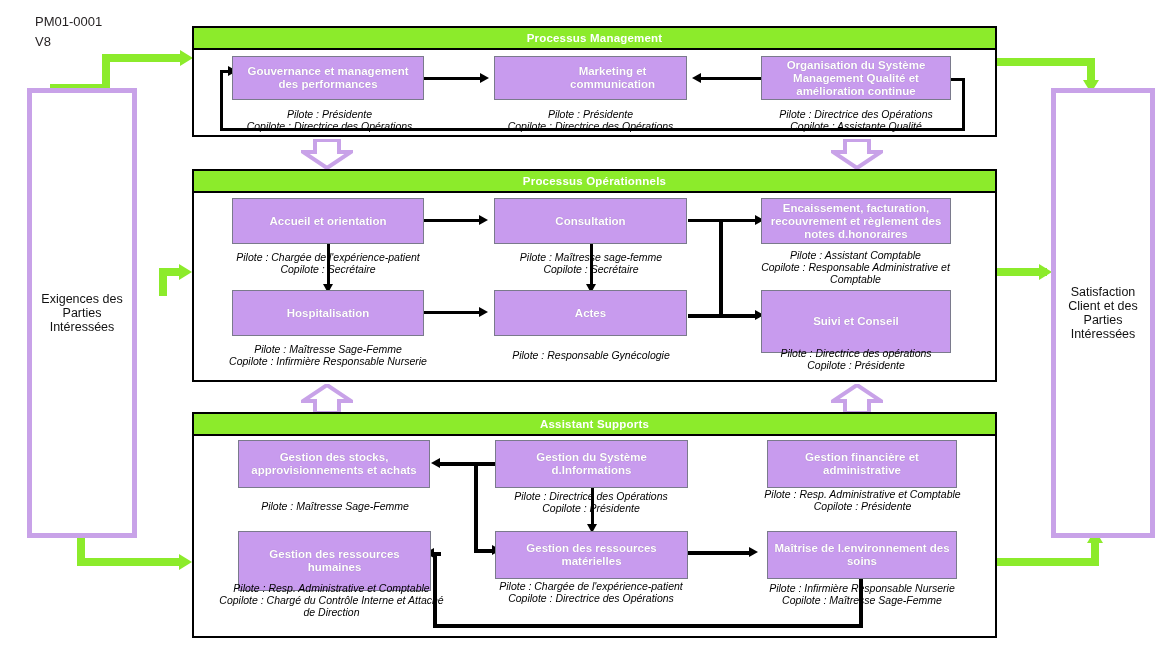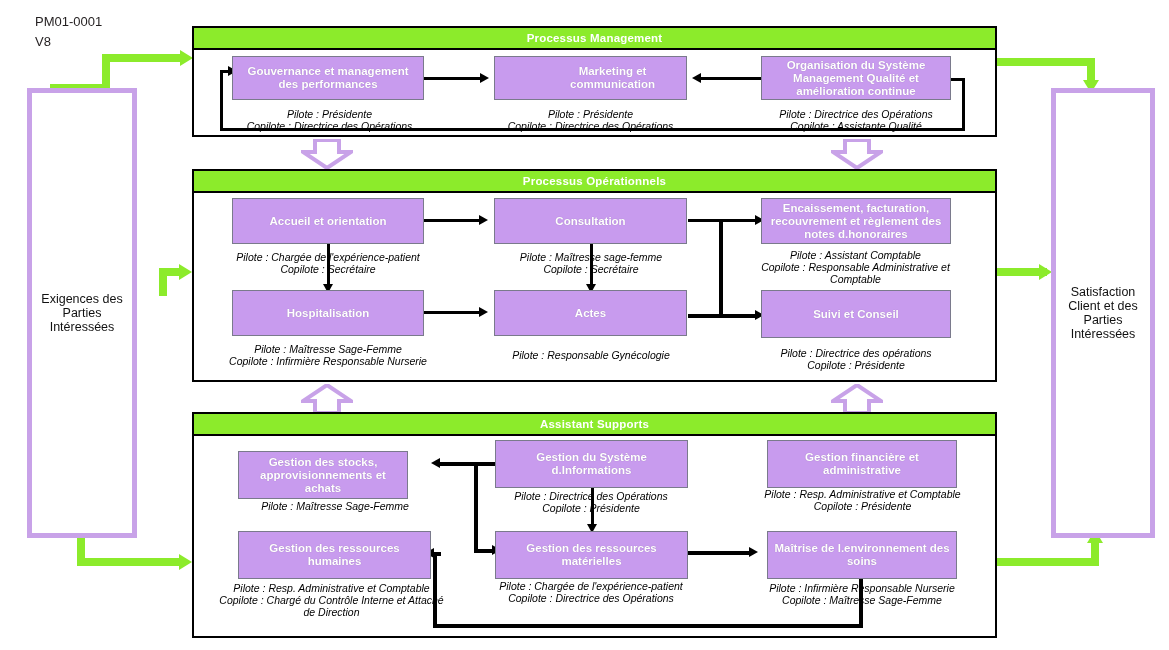--- a/index.html
+++ b/index.html
@@ -224,21 +224,21 @@
     <div>Copilote : Infirmière Responsable Nurserie</div>
   </div>
 
   <div class="pbox" style="left:487px;top:290px;width:193px;height:46px;">
     <span>Actes</span>
   </div>
   <div class="cap" style="left:484px;top:349px;width:200px;">
     <div>Pilote : Responsable Gynécologie</div>
   </div>
 
-  <div class="pbox" style="left:754px;top:290px;width:190px;height:48px;">
+  <div class="pbox" style="left:754px;top:290px;width:190px;height:63px;">
     <span>Suivi et Conseil</span>
   </div>
   <div class="cap" style="left:749px;top:347px;width:200px;">
     <div>Pilote : Directrice des opérations</div>
     <div>Copilote : Présidente</div>
   </div>
 
   <div class="band abs" id="band-supp">
     <div class="band-title">
       <span>Assistant Supports</span>
@@ -257,21 +257,21 @@
 
   <div class="bl abs" style="left:681px;top:551px;width:63px;height:4px;"></div>
   <div class="ar-r abs" style="left:742px;top:547px;"></div>
 
   <div class="bl abs" style="left:852px;top:578px;width:4px;height:50px;"></div>
   <div class="bl abs" style="left:426px;top:624px;width:430px;height:4px;"></div>
   <div class="bl abs" style="left:426px;top:552px;width:4px;height:76px;"></div>
   <div class="bl abs" style="left:426px;top:552px;width:8px;height:4px;"></div>
   <div class="ar-l abs" style="left:418px;top:548px;"></div>
 
-  <div class="pbox" style="left:231px;top:440px;width:170px;height:48px;margin-top:11px;">
+  <div class="pbox" style="left:231px;top:440px;width:192px;height:48px;">
     <span>Gestion des stocks, approvisionnements et achats</span>
   </div>
   <div class="cap" style="left:228px;top:500px;width:200px;">
     <div>Pilote : Maîtresse Sage-Femme</div>
   </div>
 
   <div class="pbox" style="left:488px;top:440px;width:193px;height:48px;">
     <span>Gestion du Système d.Informations</span>
   </div>
   <div class="cap" style="left:484px;top:490px;width:200px;">
@@ -280,21 +280,21 @@
   </div>
 
   <div class="pbox" style="left:760px;top:440px;width:190px;height:48px;">
     <span>Gestion financière et administrative</span>
   </div>
   <div class="cap" style="left:757px;top:488px;width:197px;">
     <div>Pilote : Resp. Administrative et Comptable</div>
     <div>Copilote : Présidente</div>
   </div>
 
-  <div class="pbox" style="left:231px;top:531px;width:193px;height:48px;">
+  <div class="pbox" style="left:231px;top:531px;width:193px;height:60px;">
     <span>Gestion des ressources humaines</span>
   </div>
   <div class="cap" style="left:212px;top:582px;width:225px;">
     <div>Pilote : Resp. Administrative et Comptable</div>
     <div>Copilote : Chargé du Contrôle Interne et Attaché de Direction</div>
   </div>
 
   <div class="pbox" style="left:488px;top:531px;width:193px;height:48px;">
     <span>Gestion des ressources matérielles</span>
   </div>

